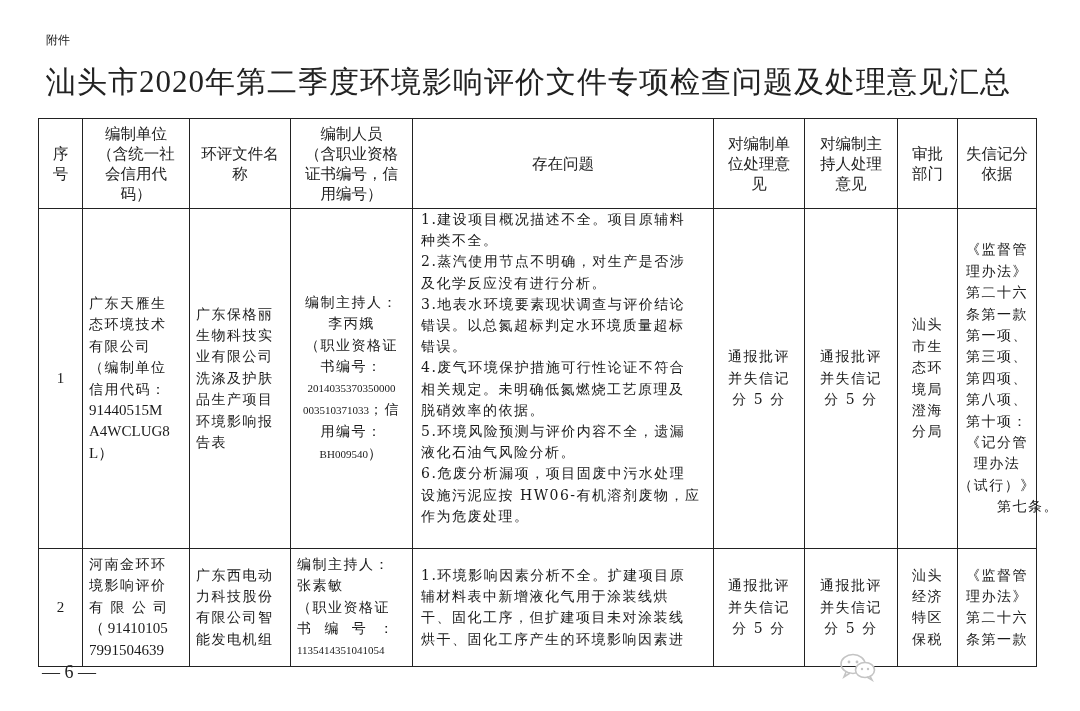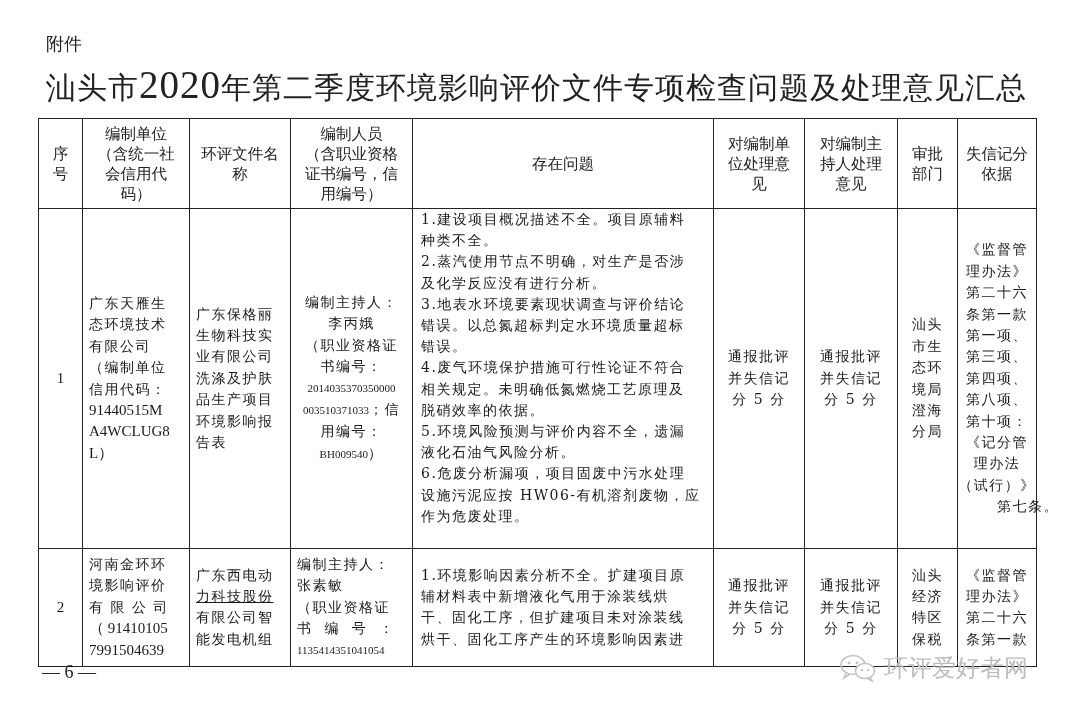--- a/index.html
+++ b/index.html
@@ -1,22 +1,22 @@
 <!DOCTYPE html>
 <html><head>
 <meta charset="utf-8">
 <style>
   html, body { margin: 0; padding: 0; background: #ffffff; }
   body { width: 1080px; height: 711px; position: relative; overflow: hidden;
          font-family: "DejaVu Serif", "Liberation Serif", serif; color: #1a1a1a; }
-  .attach { position: absolute; left: 46px; top: 32px; font-size: 18px;
+  .attach { position: absolute; left: 46px; top: 32px; font-size: 12px;
             font-family: Liberation Serif, serif; color: #222; }
   .title { position: absolute; left: 46px; top: 62px; font-size: 30px; letter-spacing: 1px;
            font-family: "DejaVu Sans", "Liberation Sans", sans-serif; color: #222; white-space: nowrap; }
-  .title .yr { font-family: "Liberation Serif", "DejaVu Serif", serif; font-size: 39px; }
+  .title .yr { font-family: "Liberation Serif", "DejaVu Serif", serif; font-size: 31px; }
   table.grid { position: absolute; left: 38px; top: 118px; border-collapse: collapse;
                table-layout: fixed; width: 998px; }
   table.grid td, table.grid th { border: 1.5px solid #222; padding: 0; vertical-align: middle; }
   th { font-weight: normal; font-size: 15.5px; line-height: 20px; text-align: center;
        font-family: "DejaVu Sans", "Liberation Sans", sans-serif; color: #222; }
   tr.head { height: 90px; }
   tr.r1 { height: 340px; }
   tr.r2 { height: 109px; }
   td { font-size: 14px; line-height: 21.4px; letter-spacing: 1.5px; }
   .c { text-align: center; }
@@ -196,21 +196,21 @@
     <td class="c num">2</td>
     <td class="pad">
           <span class="line" style="white-space: pre;">河南金环环</span>
           <span class="line" style="white-space: pre;">境影响评价</span>
           <span class="line" style="white-space: pre;">有 限 公 司</span>
           <span class="line num" style="white-space: pre;">（ 91410105</span>
           <span class="line num" style="white-space: pre;">7991504639</span>
         </td>
     <td class="pad">
           <span class="line" style="white-space: pre;">广东西电动</span>
-          <span class="line" style="white-space: pre; text-decoration: underline;">力科技股份</span>
+          <span class="line" style="white-space: pre;">力科技股份</span>
           <span class="line" style="white-space: pre;">有限公司智</span>
           <span class="line" style="white-space: pre;">能发电机组</span>
         </td>
     <td style="padding:0 6px;">
       <span class="line">编制主持人：</span>
       <span class="line">张素敏</span>
       <span class="line">（职业资格证</span>
       <span class="line" style="white-space:pre;">书  编  号  ：</span>
       <span class="line small">1135414351041054</span>
     </td>
@@ -256,14 +256,13 @@
       <ellipse cx="15" cy="12" rx="12" ry="9.5" fill="none" stroke="#c4c4c4" stroke-width="1.6"></ellipse>
       <path d="M8 20 L6 25 L12 21" fill="none" stroke="#c4c4c4" stroke-width="1.6"></path>
       <circle cx="11" cy="10" r="1.4" fill="#c4c4c4"></circle>
         <circle cx="19" cy="10" r="1.4" fill="#c4c4c4"></circle>
       <ellipse cx="27" cy="18" rx="9.5" ry="7.5" fill="#fff" stroke="#c4c4c4" stroke-width="1.6"></ellipse>
       <path d="M32 24 L34 28 L29 25" fill="none" stroke="#c4c4c4" stroke-width="1.6"></path>
       <circle cx="24" cy="17" r="1.2" fill="#c4c4c4"></circle>
         <circle cx="30" cy="17" r="1.2" fill="#c4c4c4"></circle>
     </svg>
   </span>
-  <span>环评爱好者网</span>
 </div>
 
 </body></html>

